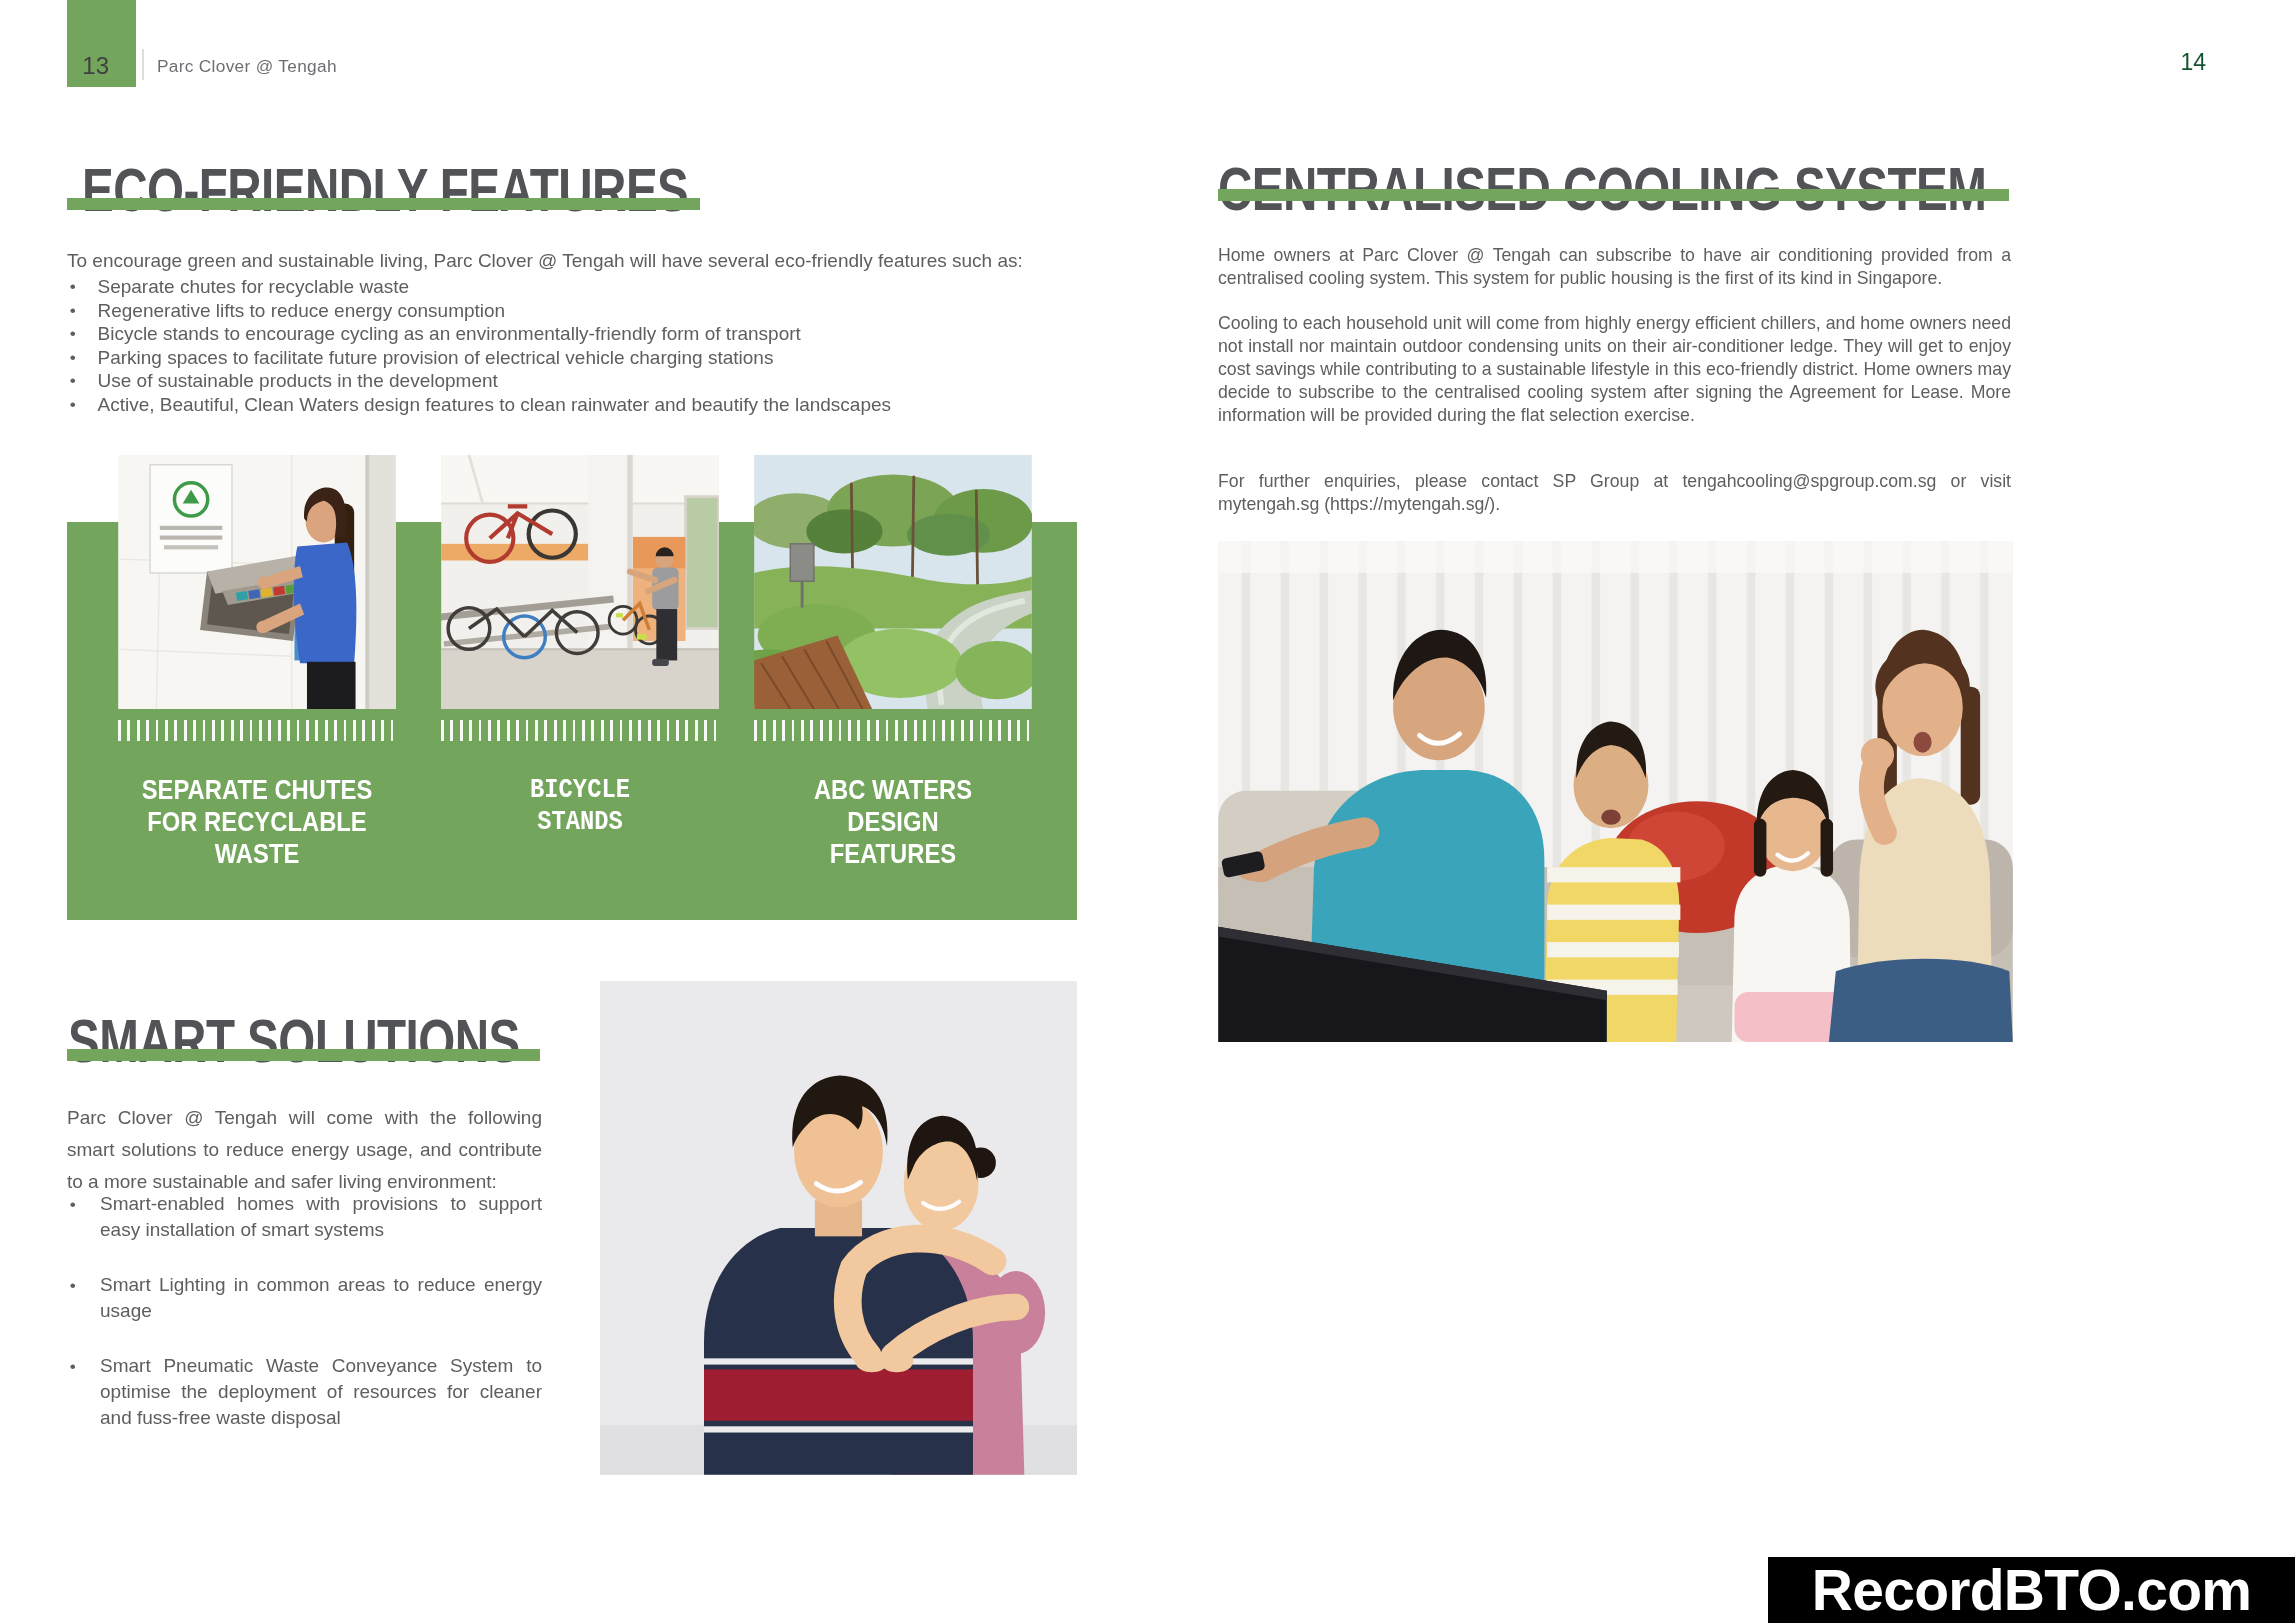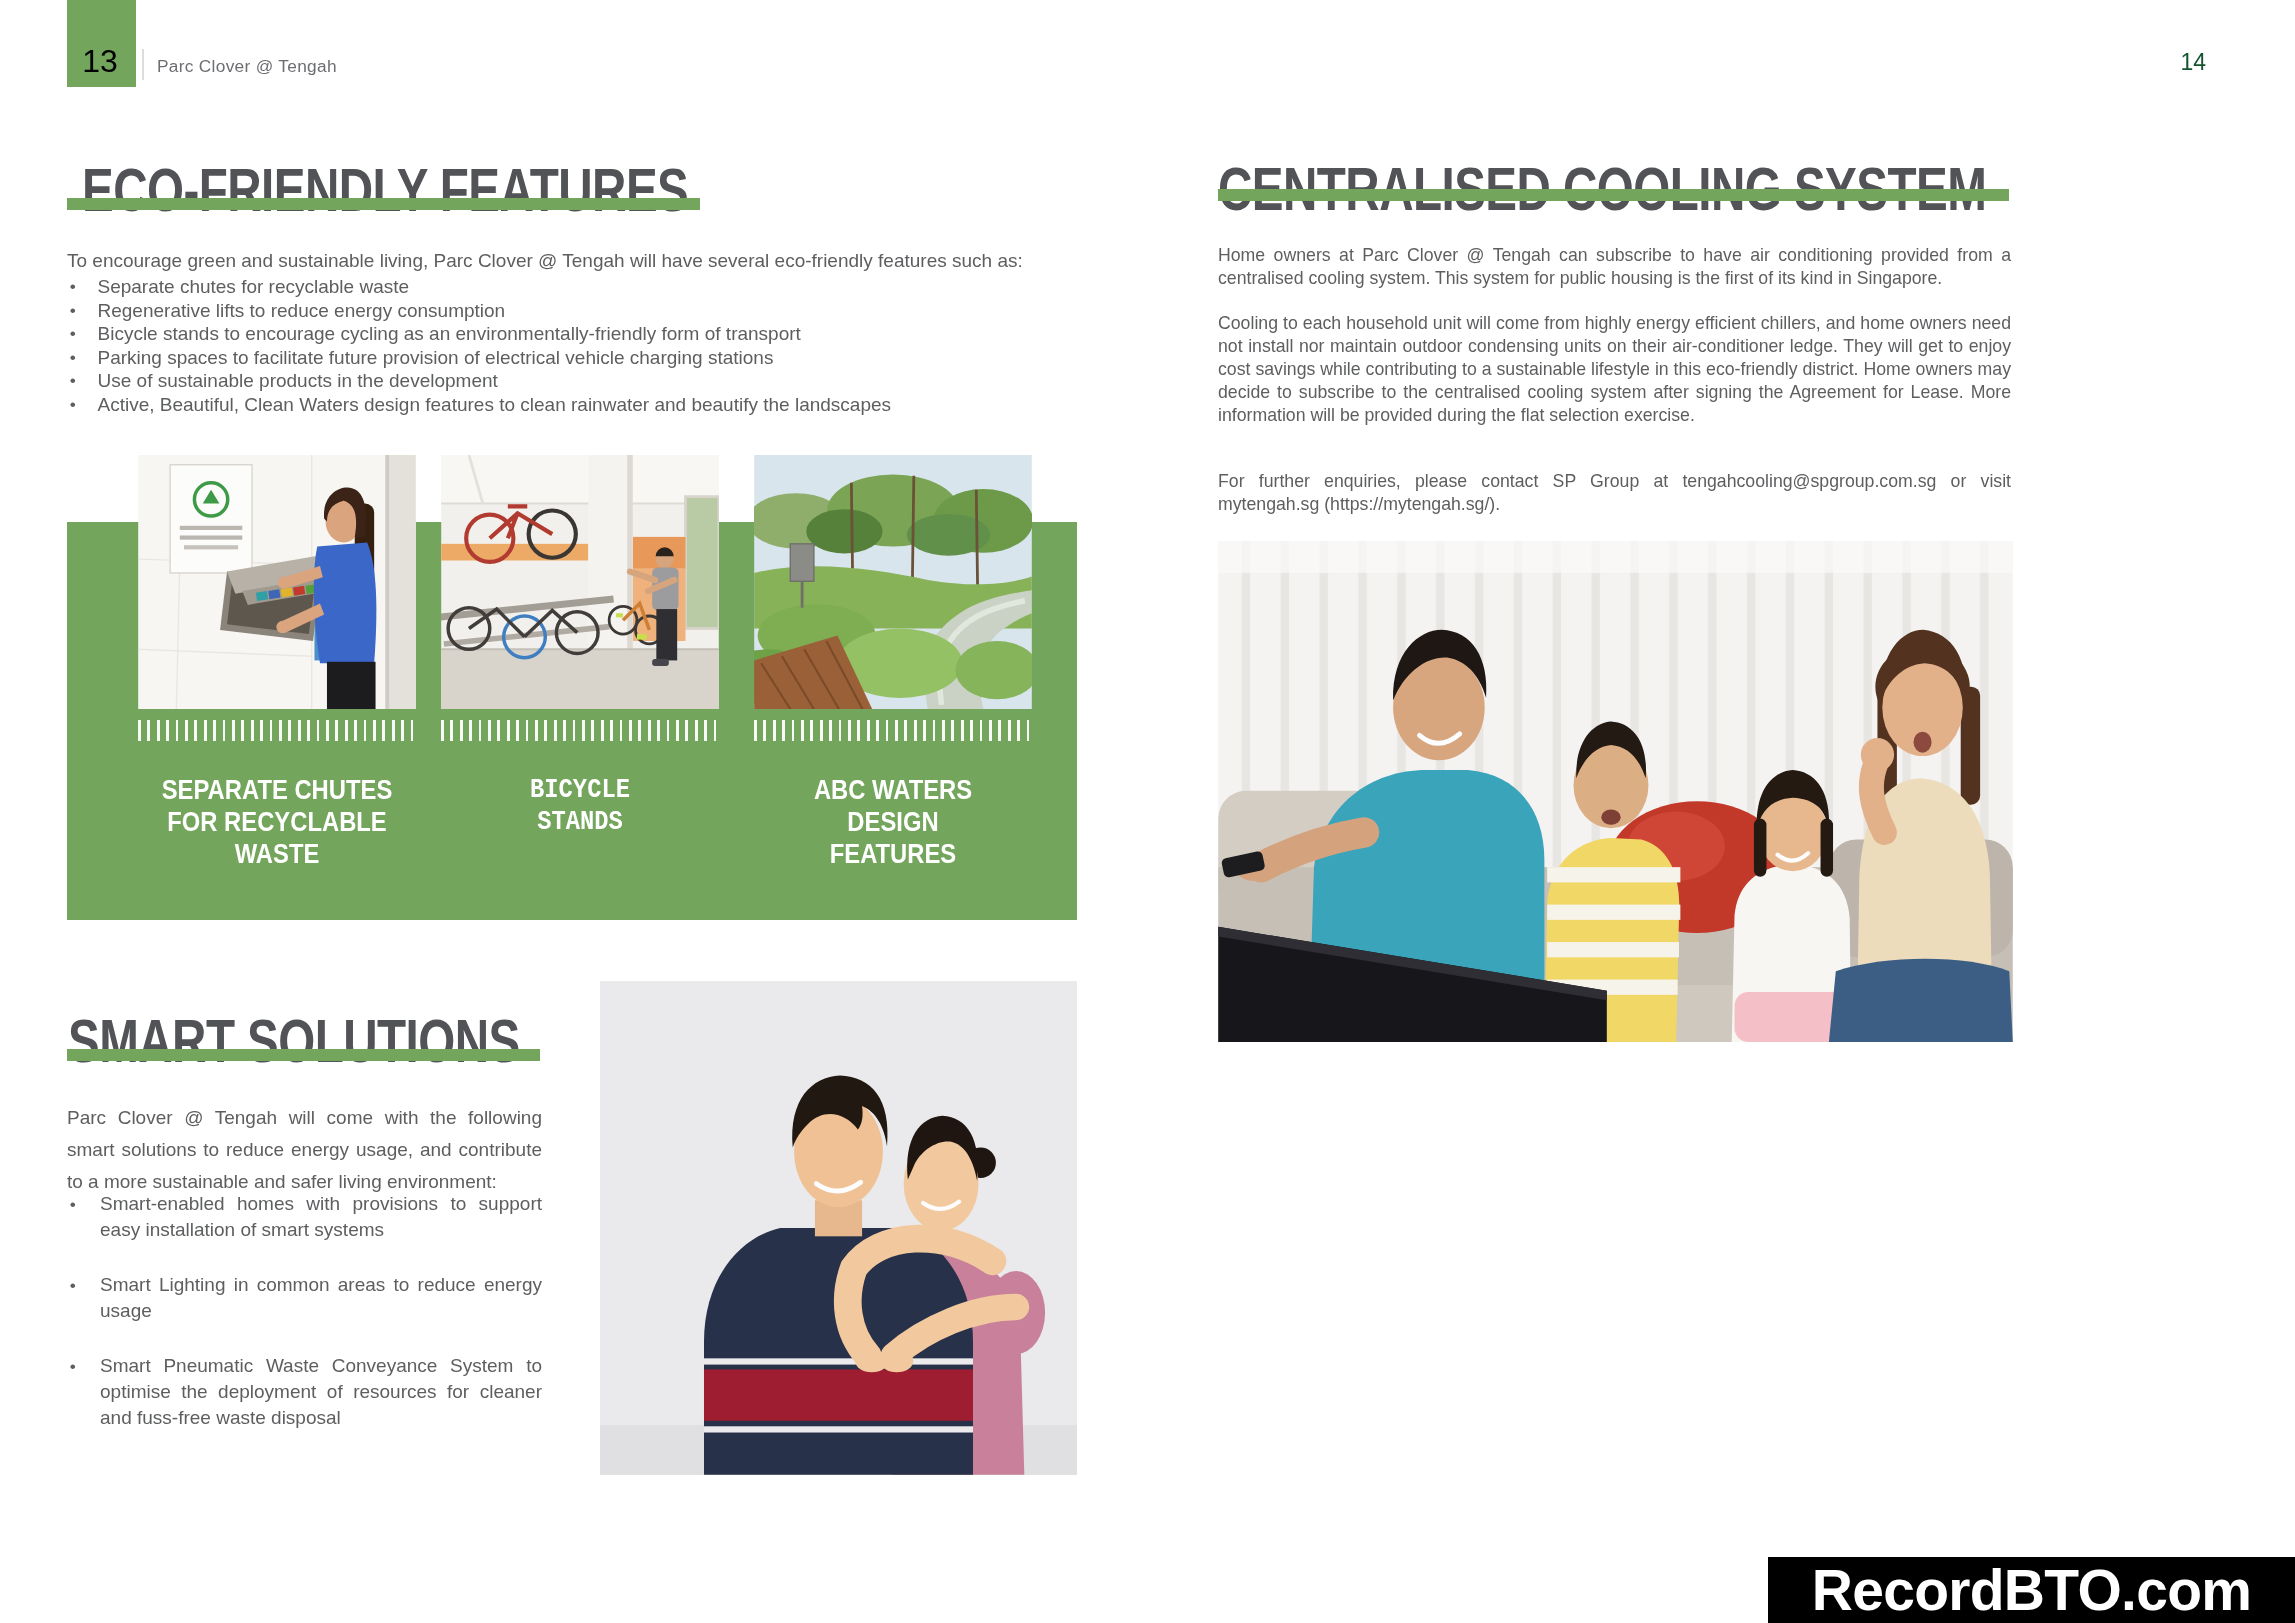--- a/index.html
+++ b/index.html
@@ -1,21 +1,21 @@
 <!DOCTYPE html>
 <html style="font-size:11px"><head>
 <meta charset="utf-8">
 <style>
   html,body{margin:0;padding:0;background:#ffffff;}
   .canvas{position:relative;width:2295px;height:1623px;background:#ffffff;overflow:hidden;
           font-family:"Liberation Sans",sans-serif;color:#5d5e60;}
 
   
   .pagenum-box{position:absolute;left:67px;top:0;width:69px;height:87px;background:#74a55c;}
-  .pagenum-box span{position:absolute;left:15.3px;bottom:7px;font-size:32px;color:#000000;}
+  .pagenum-box span{position:absolute;left:15.3px;bottom:7px;font-size:24px;color:#404040;}
   .header-divider{position:absolute;left:142px;top:49px;width:2.1px;height:30.5px;background:#dddddb;}
   .header-label{position:absolute;left:157px;top:56px;font-size:17.3px;color:#6d6e71;letter-spacing:0.3px;}
   .page-number-right{position:absolute;left:2137px;top:49px;width:69px;text-align:right;
                      font-size:23px;color:#14532d;}
 
   
   .sec-title{position:absolute;white-space:nowrap;font-weight:bold;color:#525356;
              font-size:61px;line-height:61px;letter-spacing:-0.7px;}
   .cond{display:inline-block;transform:scaleX(0.78);transform-origin:0 50%;}
   .rule{position:absolute;height:11.8px;background:#74a55c;}
@@ -40,21 +40,21 @@
   .smart-list li{position:relative;padding-left:33px;margin-bottom:29px;text-align:justify;}
 
   .cool-p{position:absolute;left:1218px;width:793px;font-size:17.7px;line-height:23px;text-align:justify;}
   .cool-p1{top:226px;}
   .cool-p2{top:294px;}
   .cool-p3{top:452px;}
 
   
   .banner{position:absolute;left:67px;top:522px;width:1010px;height:398px;background:#74a55c;}
   .photo-col{position:absolute;top:455px;width:278px;}
-  .photo-col.c1{left:138px;} .photo-col.c2{left:441px;font-family:Liberation Mono, monospace;} .photo-col.c3{left:754px;}
+  .photo-col.c1{left:118px;} .photo-col.c2{left:441px;font-family:Liberation Mono, monospace;} .photo-col.c3{left:754px;}
   .photo{width:278px;height:254px;display:block;overflow:hidden;}
   .photo svg{display:block;}
   .ticks{margin-top:11px;width:275px;height:21px;
          background:repeating-linear-gradient(90deg,rgba(255,255,255,.95) 0 2.8px,rgba(255,255,255,0) 2.8px 9.4px);}
   .caption{margin-top:33px;width:278px;text-align:center;color:#ffffff;font-weight:bold;
            font-size:28px;line-height:32px;}
   .caption .cap-inner{display:block;transform:scaleX(0.85);transform-origin:50% 0;}
 
   
   .couple-photo{position:absolute;left:600px;top:981px;width:477px;height:494px;overflow:hidden;}

